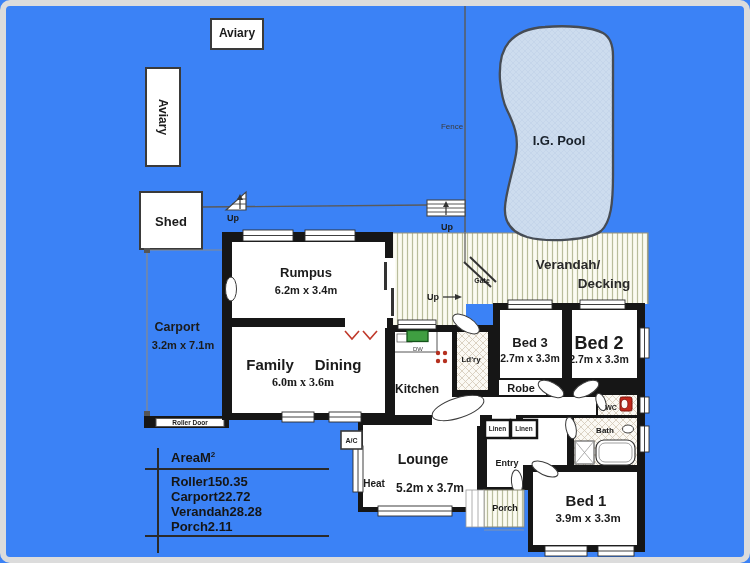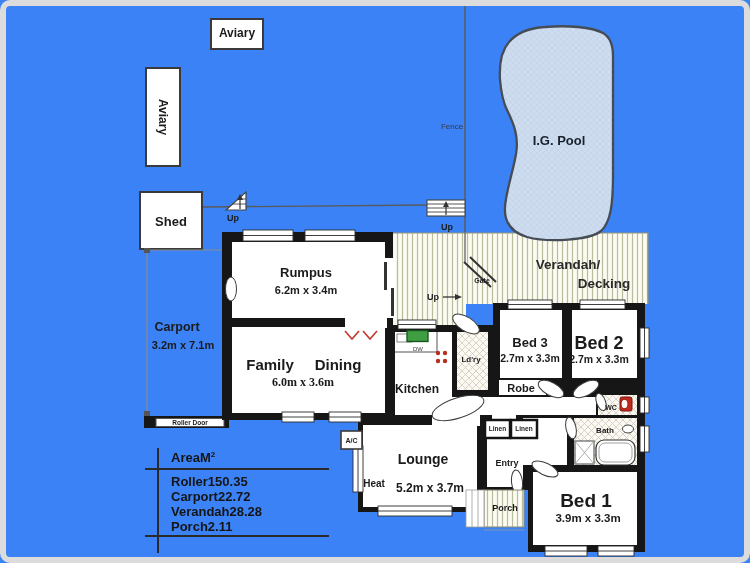--- a/index.html
+++ b/index.html
@@ -228,21 +228,21 @@
   <div class="lbl" style="left:611px;top:407px;font-size:7px;">WC</div>
   <div class="lbl" style="left:605px;top:431px;font-size:8px;">Bath</div>
   <div class="lbl" style="left:497.5px;top:429px;font-size:6.5px;">Linen</div>
   <div class="lbl" style="left:524px;top:429px;font-size:6.5px;">Linen</div>
   <div class="lbl" style="left:507px;top:463px;font-size:9px;">Entry</div>
   <div class="lbl" style="left:505px;top:508px;font-size:9px;">Porch</div>
   <div class="lbl" style="left:423px;top:459px;font-size:14px;">Lounge</div>
   <div class="lbl" style="left:424px;top:488px;font-size:12px;padding-left:12px;">5.2m x 3.7m</div>
   <div class="lbl" style="left:374px;top:484px;font-size:10px;">Heat</div>
   <div class="lbl" style="left:351.5px;top:440px;font-size:7px;">A/C</div>
-  <div class="lbl" style="left:586px;top:500px;font-size:19px;">Bed 1</div>
+  <div class="lbl" style="left:586px;top:500px;font-size:15px;">Bed 1</div>
   <div class="lbl" style="left:588px;top:519px;font-size:11.5px;">3.9m x 3.3m</div>
 
   <div class="area-table">
     <div class="at-vline"></div>
     <div class="at-row" style="top:6px;">
       <span>Area</span>
       <span class="v"><span>M</span><sup>2</sup></span>
     </div>
     <div class="at-rule" style="top:24px;"></div>
     <div class="at-row" style="top:30px;">

